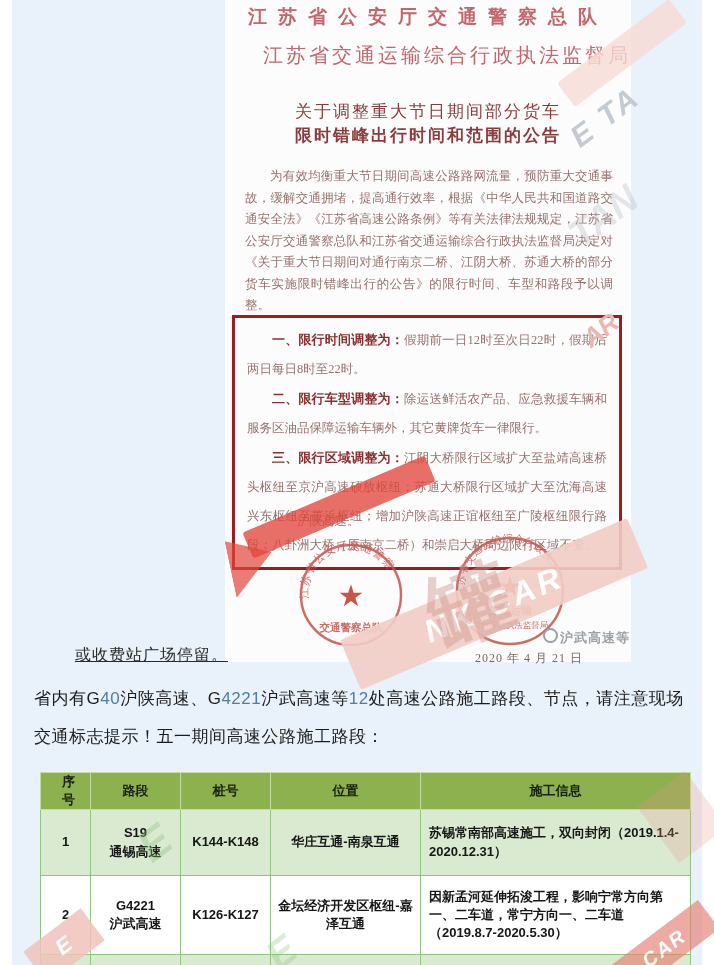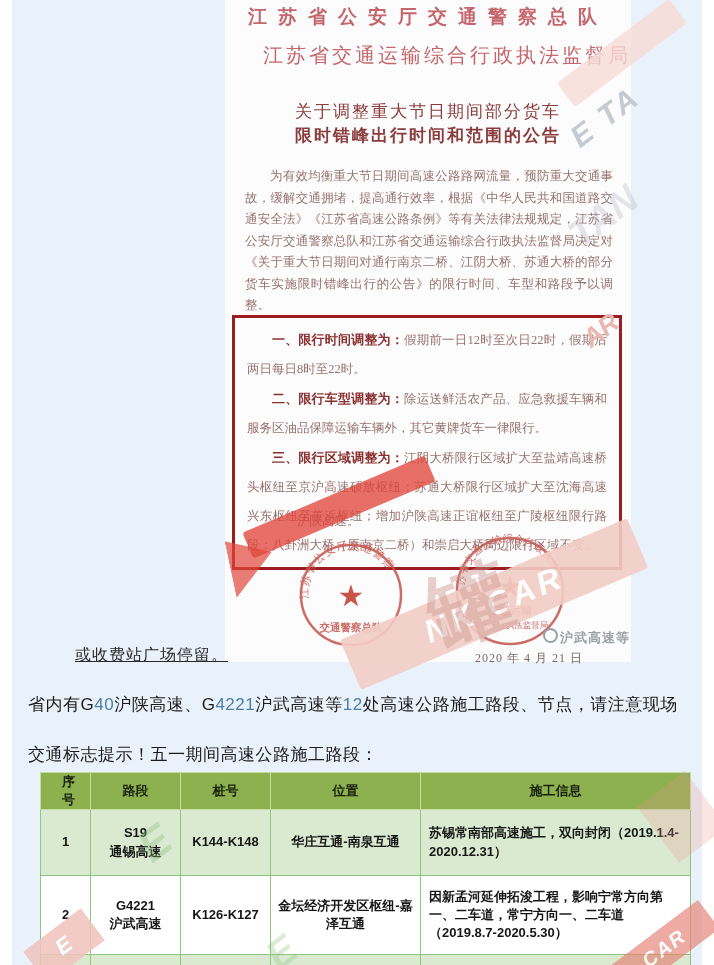--- a/index.html
+++ b/index.html
@@ -19,21 +19,21 @@
   .n-box-item .lead{font-weight:bold;color:#8a2f2f;font-size:13px;}
   .n-closing{top:513px;left:72px;font-size:12.5px;color:#96726e;}
   .n-date{top:650px;left:250px;font-size:12px;color:#7a6763;letter-spacing:1px;}
   .seal{opacity:.85;}
   #seal-left{left:72px;top:541px;}
   #seal-right{left:228px;top:534px;}
   .pub-logo{top:628px;left:318px;font-size:13px;font-weight:bold;color:#9aa0a6;font-family:"Liberation Sans",sans-serif;letter-spacing:1px;}
   .pub-dot{display:inline-block;width:11px;height:11px;border:2px solid #9aa0a6;border-radius:50%;vertical-align:-1px;margin-right:2px;}
   
   #stay-line{left:75px;top:645px;font-size:16px;color:#2a2a2a;letter-spacing:1px;text-decoration:underline;}
-  #intro{left:28px;top:680px;width:656px;font-size:17px;line-height:50px;color:#1c1c1c;letter-spacing:.5px;}
+  #intro{left:34px;top:680px;width:656px;font-size:17px;line-height:38px;color:#1c1c1c;letter-spacing:.5px;}
   #intro .num{color:#4d7ea8;}
   
   #works-table{left:40px;top:772px;width:650px;border-collapse:collapse;table-layout:fixed;font-family:"Liberation Sans","DejaVu Sans",sans-serif;}
   #works-table th{background:#8cb14e;border:1px solid #c7dca2;font-size:13px;font-weight:bold;color:#18210f;height:28px;padding:0 21px;}
   #works-table td{border:1px solid #8fc57e;font-size:13px;font-weight:600;color:#161616;text-align:center;padding:3px 5px;line-height:1.4;}
   #works-table tr.r-odd td{background:#d9ead1;}
   #works-table tr.r-even td{background:#ffffff;}
   #works-table td.info{text-align:left;padding:4px 8px;}
   .row-h1 td{height:57px;} .row-h2 td{height:70px;} .row-h3 td{height:70px;}
   .road span{display:block;}

